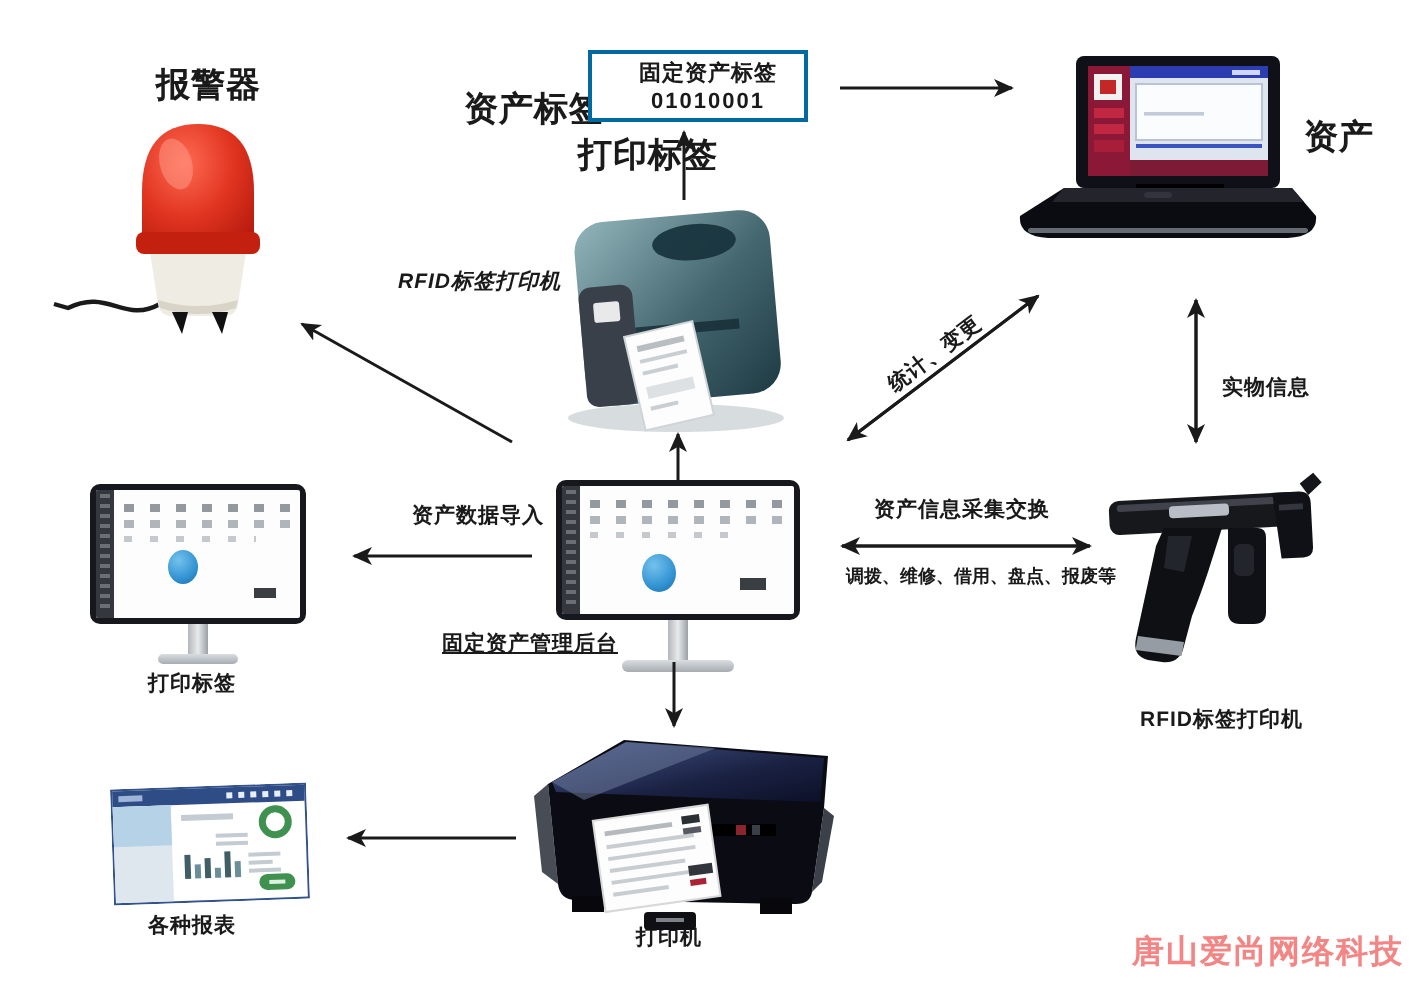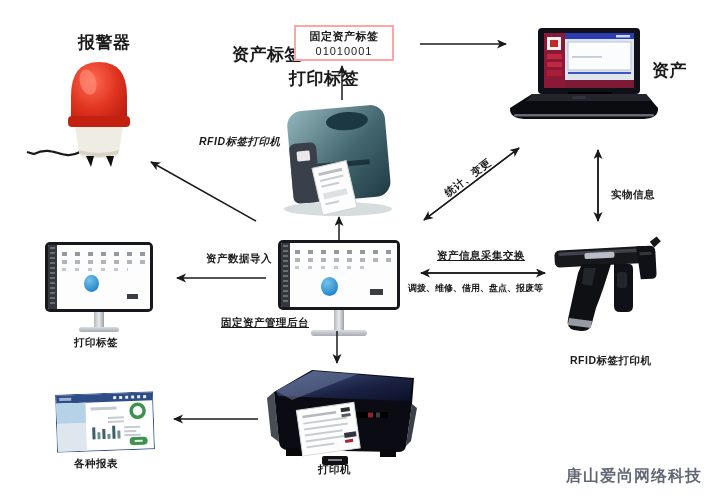--- a/index.html
+++ b/index.html
@@ -9,29 +9,29 @@
   }
   .abs{position:absolute;}
   .lbl{
     position:absolute;font-weight:700;font-size:17px;color:#1a1a1a;
     white-space:nowrap;line-height:1.1;letter-spacing:.5px;
   }
   .lbl.small{font-size:10.5px;}
   .lbl.tiny{font-size:9px;letter-spacing:0;}
   .tag-box{
     position:absolute;left:294px;top:25px;width:96px;height:32px;
-    border:2px solid #fca5a5;background:#fff;display:flex;flex-direction:column;
-    align-items:center;justify-content:center;gap:1px;z-index:3;
+    border:2px solid #0369a1;background:#fff;display:flex;flex-direction:column;
+    align-items:center;justify-content:center;gap:1px;z-index:3;padding-left:10px;
   }
   .tag-box .l1{font-size:11px;font-weight:700;letter-spacing:.5px;}
-  .tag-box .l2{font-size:11px;font-weight:400;letter-spacing:1px;}
+  .tag-box .l2{font-size:11px;font-weight:700;letter-spacing:1px;}
   .rot-stats{transform:rotate(-37deg);transform-origin:center;}
   .watermark{
     position:absolute;left:566px;top:466px;font-size:16px;font-weight:700;
-    color:#0f172a;opacity:.65;letter-spacing:1px;white-space:nowrap;
+    color:#ef4444;opacity:.65;letter-spacing:1px;white-space:nowrap;
   }
   
   .monitor{position:absolute;display:flex;flex-direction:column;align-items:center;}
   .m-frame{width:100%;background:#17181d;border-radius:5px;padding:3px;box-sizing:border-box;}
   .m-screen{width:100%;height:100%;background:#fdfdfd;position:relative;overflow:hidden;border-radius:1px;}
   .m-side{
     position:absolute;left:0;top:0;bottom:0;width:9px;background:#34373d;
     background-image:repeating-linear-gradient(to bottom,#6a6f76 0 2px,rgba(0,0,0,0) 2px 5px);
     background-size:5px calc(100% - 4px);background-position:2px 2px;background-repeat:no-repeat;
   }
@@ -85,35 +85,35 @@
 
   <div class="tag-box">
     <span class="l1">固定资产标签</span>
     <span class="l2">01010001</span>
   </div>
 
   <div class="lbl" style="left:289px;top:71px;font-family:Liberation Mono, monospace;">打印标签</div>
 
   <div class="lbl small" style="left:199px;top:136px;font-style:italic;">RFID标签打印机</div>
 
-  <div class="lbl" style="left:652px;top:62px;">资产</div>
+  <div class="lbl" style="left:652px;top:62px;font-family:Liberation Mono, monospace;">资产</div>
 
   <div class="lbl small rot-stats" style="left:426px;top:172px;width:84px;text-align:center;">统计、变更</div>
 
   <div class="lbl small" style="left:611px;top:189px;">实物信息</div>
 
   <div class="lbl small" style="left:206px;top:253px;">资产数据导入</div>
 
   <div class="lbl small" style="left:221px;top:317px;text-decoration:underline;">固定资产管理后台</div>
 
   <div class="lbl small" style="left:74px;top:337px;">打印标签</div>
 
-  <div class="lbl small" style="left:437px;top:250px;text-decoration:underline;">资产信息采集交换</div>
-
-  <div class="lbl tiny" style="left:408px;top:284px;width:150px;text-align:left;">调拨、维修、借用、盘点、报废等</div>
+  <div class="lbl small" style="left:437px;top:250px;">资产信息采集交换</div>
+
+  <div class="lbl tiny" style="left:408px;top:284px;width:150px;text-align:right;">调拨、维修、借用、盘点、报废等</div>
 
   <div class="lbl small" style="left:570px;top:355px;">RFID标签打印机</div>
 
   <div class="lbl small" style="left:318px;top:464px;">打印机</div>
 
   <div class="lbl small" style="left:74px;top:458px;">各种报表</div>
 
   <div class="watermark">唐山爱尚网络科技</div>
 
   <svg class="abs" style="left:18px;top:50px;" width="120" height="125" viewBox="0 0 120 125">

